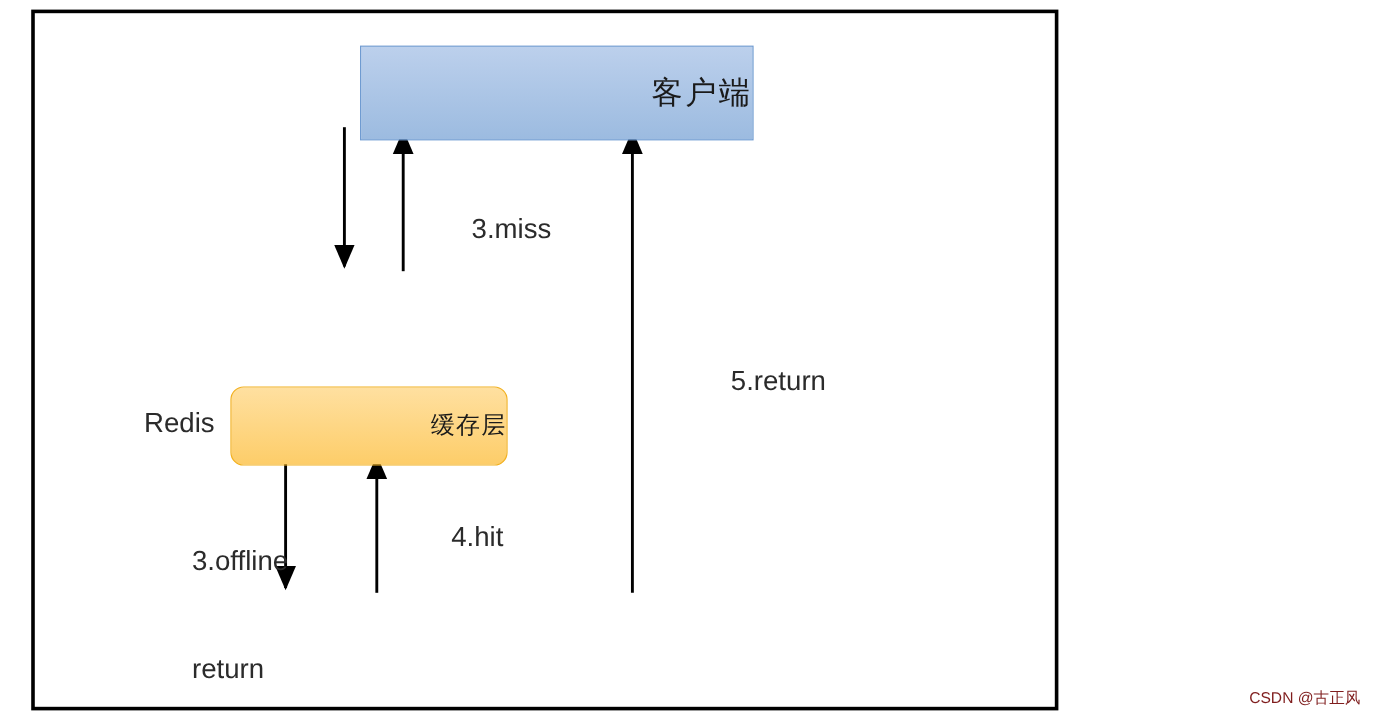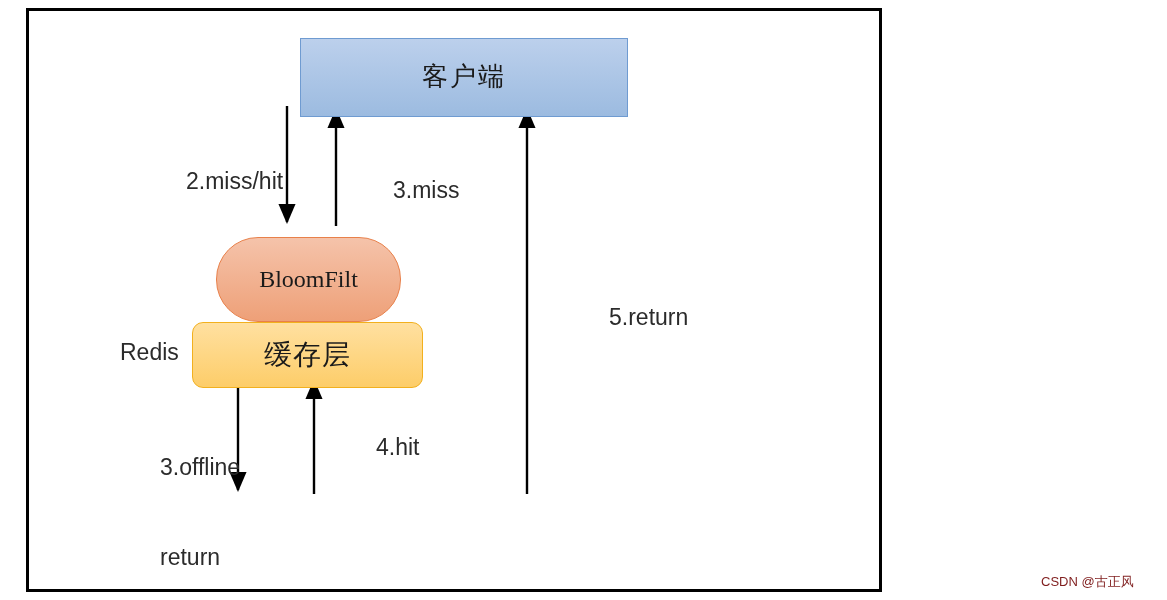--- a/index.html
+++ b/index.html
@@ -29,23 +29,22 @@
     height: 584px;
     border: 3px solid #000000;
     box-sizing: border-box;
     background: #ffffff;
   }
   .node {
     position: absolute;
     box-sizing: border-box;
     display: flex;
     align-items: center;
-    justify-content: center;
+    justify-content: flex-end;
     color: #1a1a1a;
-    font-family: Liberation Serif, serif;
   }
   .node-label {
     display: block;
     line-height: 1.1;
     white-space: nowrap;
   }
   
   #node-client {
     left: 271px;
     top: 27px;
@@ -75,21 +74,21 @@
   #node-cache {
     left: 163px;
     top: 311px;
     width: 231px;
     height: 66px;
     background: linear-gradient(180deg, #ffe0a0 0%, #fdcd69 100%);
     border: 1.5px solid #f2b01e;
     border-radius: 11px;
   }
   #node-cache .node-label {
-    font-size: 28px;
+    font-size: 20px;
     letter-spacing: 1px;
   }
   
   #node-storage {
     left: 187px;
     top: 494px;
     width: 508px;
     height: 89px;
     background: linear-gradient(180deg, #b7d8a6 0%, #a2cb8c 100%);
     border: 1px solid #7fae63;
@@ -151,32 +150,28 @@
 
       <line x1="238" y1="377" x2="238" y2="490" stroke="#000000" stroke-width="2.4" marker-end="url(#arrowhead)"></line>
 
       <line x1="314" y1="494" x2="314" y2="381" stroke="#000000" stroke-width="2.4" marker-end="url(#arrowhead)"></line>
     </svg>
 
     <div class="node" id="node-client">
       <span class="node-label">客户端</span>
     </div>
 
-    <div class="node" id="node-bloom">
-      <span class="node-label">BloomFilt</span>
-    </div>
 
     <div class="node" id="node-cache">
       <span class="node-label">缓存层</span>
     </div>
 
 
     <div class="edge-label" id="label-redis">Redis</div>
 
-    <div class="edge-label" id="label-e2">2.miss/hit</div>
 
     <div class="edge-label" id="label-e3">3.miss</div>
 
     <div class="edge-label" id="label-e1">
       <div>3.offline</div>
       <div>return</div>
     </div>
 
     <div class="edge-label" id="label-e4">4.hit</div>
 

